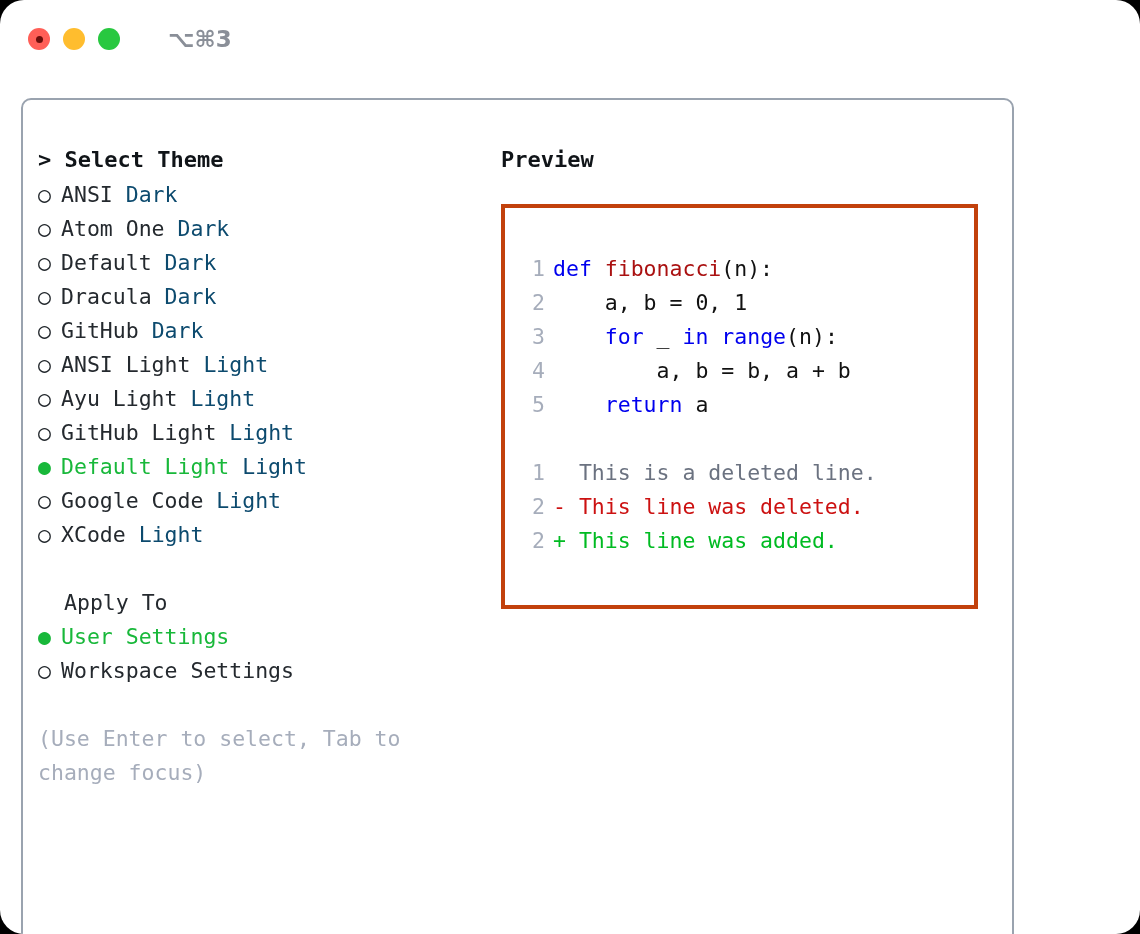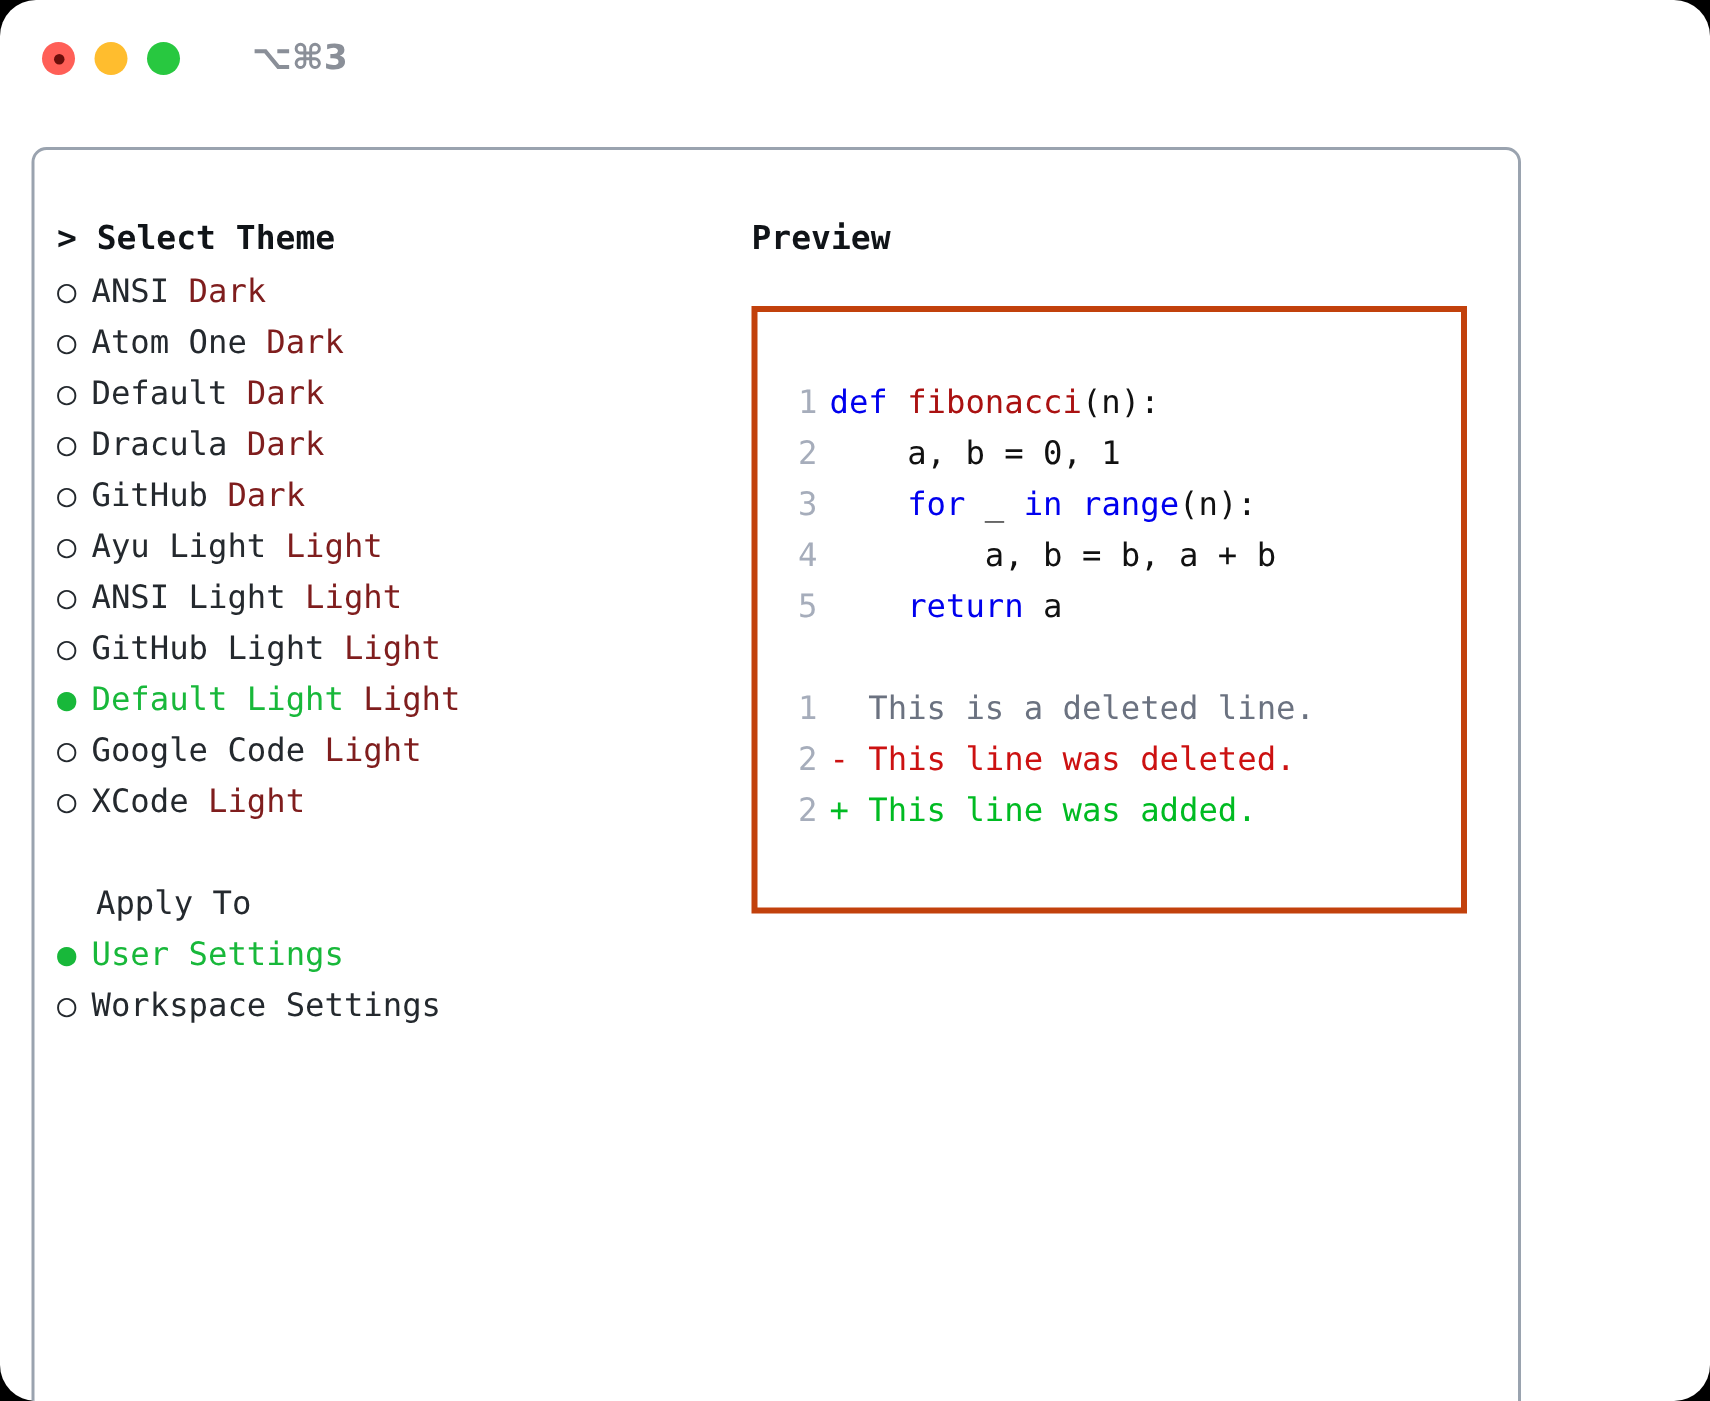--- a/index.html
+++ b/index.html
@@ -111,21 +111,21 @@
 
   .bullet {
     display: inline-block;
     width: 23px;
     color: #24292e;
   }
   .bullet.selected { color: #18b83a; }
 
   .theme-name { color: #24292e; }
   .theme-name.selected { color: #18b83a; }
-  .theme-kind { color: #7f1d1d; }
+  .theme-kind { color: #0c4a6e; }
 
   .section-gap { height: 34px; }
 
   .apply-heading {
     font-size: 21.5px;
     line-height: 34px;
     white-space: pre;
     color: #24292e;
     padding-left: 26px;
   }
@@ -209,36 +209,37 @@
     <div class="panel-inner">
 
       <div class="left-col">
         <div class="heading">&gt; Select Theme</div>
         <div id="theme-items">
             <div class="list-line"><span class="bullet">○</span><span class="theme-name">ANSI</span><span> </span><span class="theme-kind">Dark</span></div>
             <div class="list-line"><span class="bullet">○</span><span class="theme-name">Atom One</span><span> </span><span class="theme-kind">Dark</span></div>
             <div class="list-line"><span class="bullet">○</span><span class="theme-name">Default</span><span> </span><span class="theme-kind">Dark</span></div>
             <div class="list-line"><span class="bullet">○</span><span class="theme-name">Dracula</span><span> </span><span class="theme-kind">Dark</span></div>
             <div class="list-line"><span class="bullet">○</span><span class="theme-name">GitHub</span><span> </span><span class="theme-kind">Dark</span></div>
+            <div class="list-line"><span class="bullet">○</span><span class="theme-name">ANSI Light</span><span> </span><span class="theme-kind">Light</span></div>
             <div class="list-line"><span class="bullet">○</span><span class="theme-name">Ayu Light</span><span> </span><span class="theme-kind">Light</span></div>
-            <div class="list-line"><span class="bullet">○</span><span class="theme-name">ANSI Light</span><span> </span><span class="theme-kind">Light</span></div>
             <div class="list-line"><span class="bullet">○</span><span class="theme-name">GitHub Light</span><span> </span><span class="theme-kind">Light</span></div>
             <div class="list-line"><span class="bullet selected">●</span><span class="theme-name selected">Default Light</span><span> </span><span class="theme-kind">Light</span></div>
             <div class="list-line"><span class="bullet">○</span><span class="theme-name">Google Code</span><span> </span><span class="theme-kind">Light</span></div>
             <div class="list-line"><span class="bullet">○</span><span class="theme-name">XCode</span><span> </span><span class="theme-kind">Light</span></div>
           </div>
 
         <div class="section-gap"></div>
 
         <div class="apply-heading">Apply To</div>
         <div id="apply-items">
             <div class="list-line"><span class="bullet selected">●</span><span class="theme-name selected">User Settings</span></div>
             <div class="list-line"><span class="bullet">○</span><span class="theme-name">Workspace Settings</span></div>
           </div>
 
+        <div class="hint">(Use Enter to select, Tab to change focus)</div>
       </div>
 
       <div class="right-col">
         <div class="preview-title">Preview</div>
         <div class="preview-box">
           <div class="code-area">
             <div id="code-lines">
                 <div class="code-line"><span class="ln">1</span><span class="kw">def </span><span class="fn">fibonacci</span><span class="pl">(n):</span></div>
                 <div class="code-line"><span class="ln">2</span><span class="pl">    a, b = 0, 1</span></div>
                 <div class="code-line"><span class="ln">3</span><span class="pl">    </span><span class="kw">for</span><span class="pl"> _ </span><span class="kw">in</span><span class="pl"> </span><span class="kw">range</span><span class="pl">(n):</span></div>

